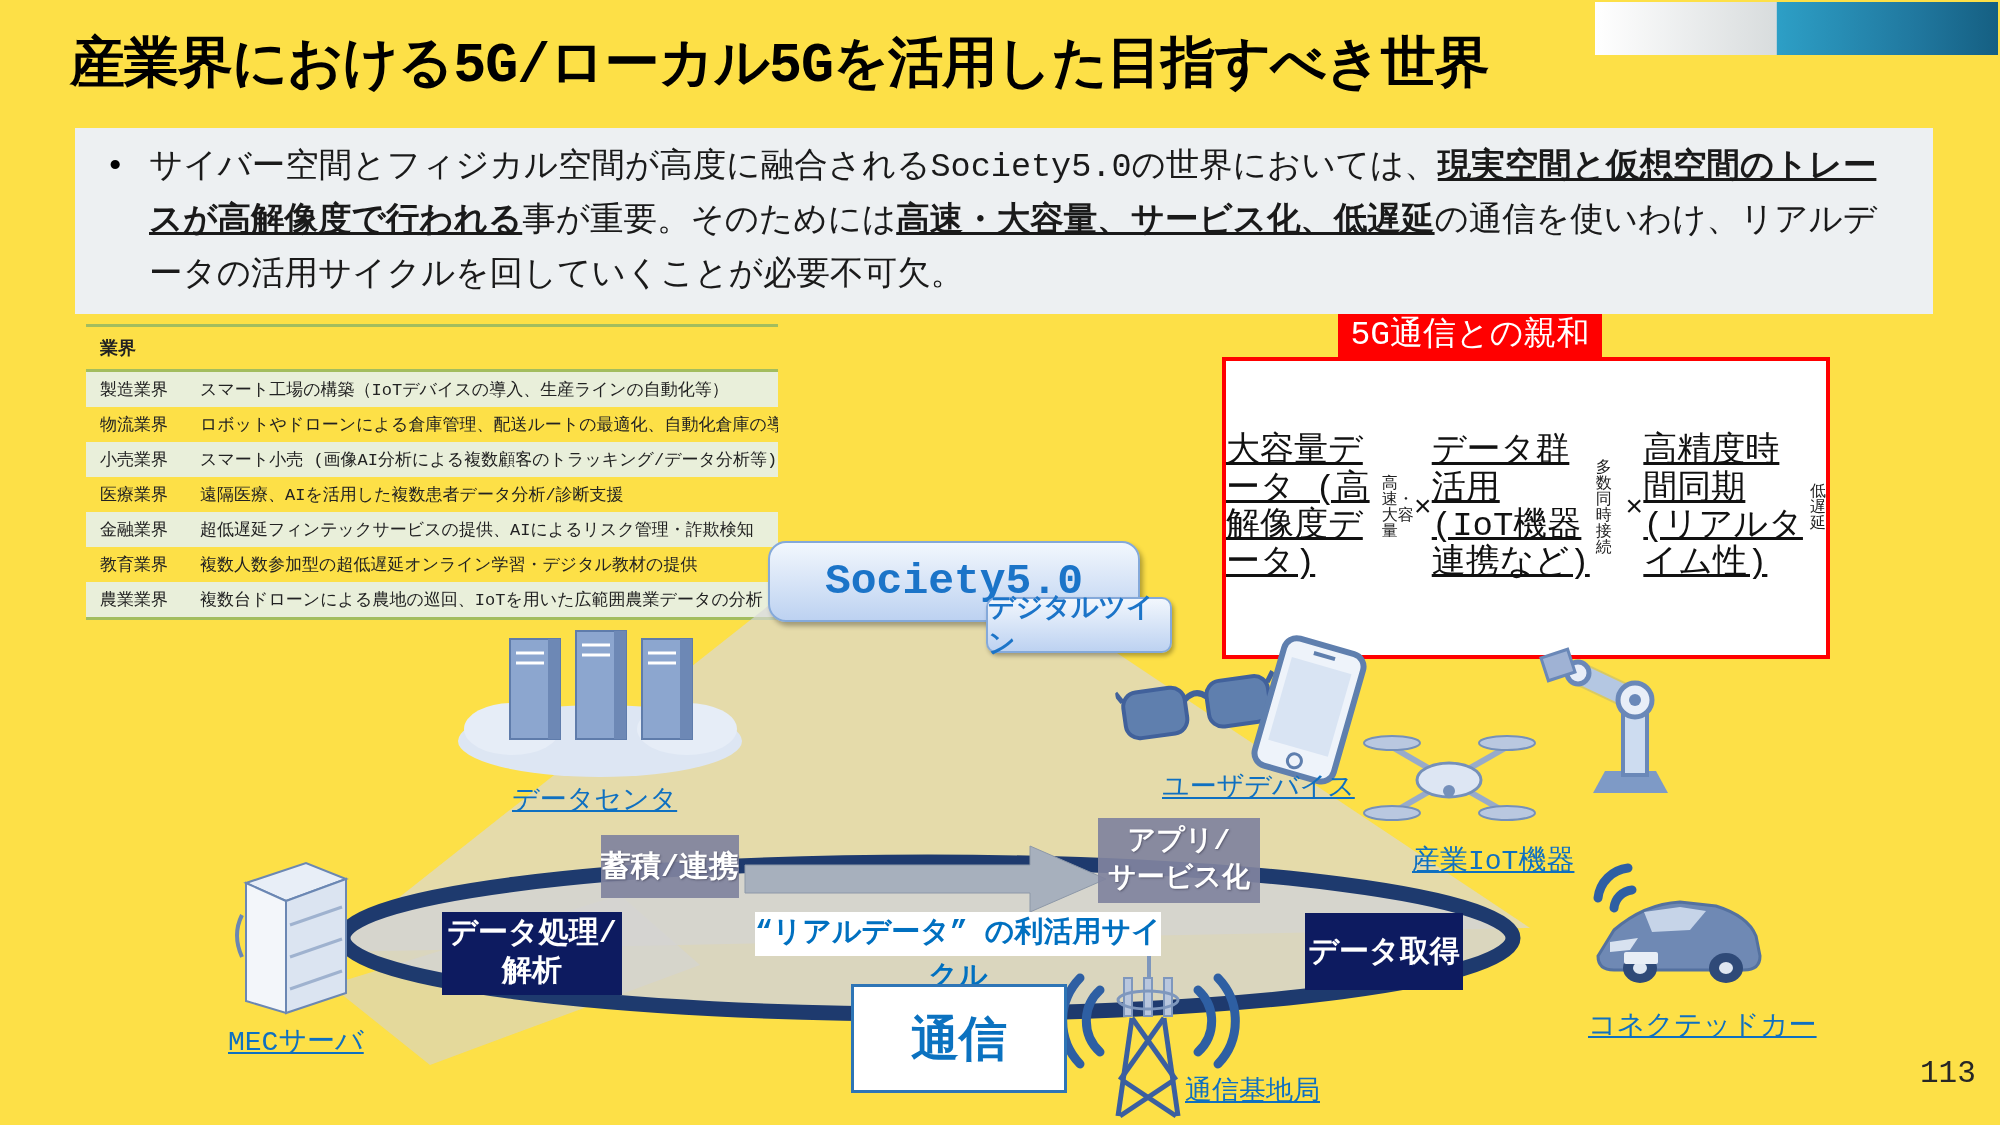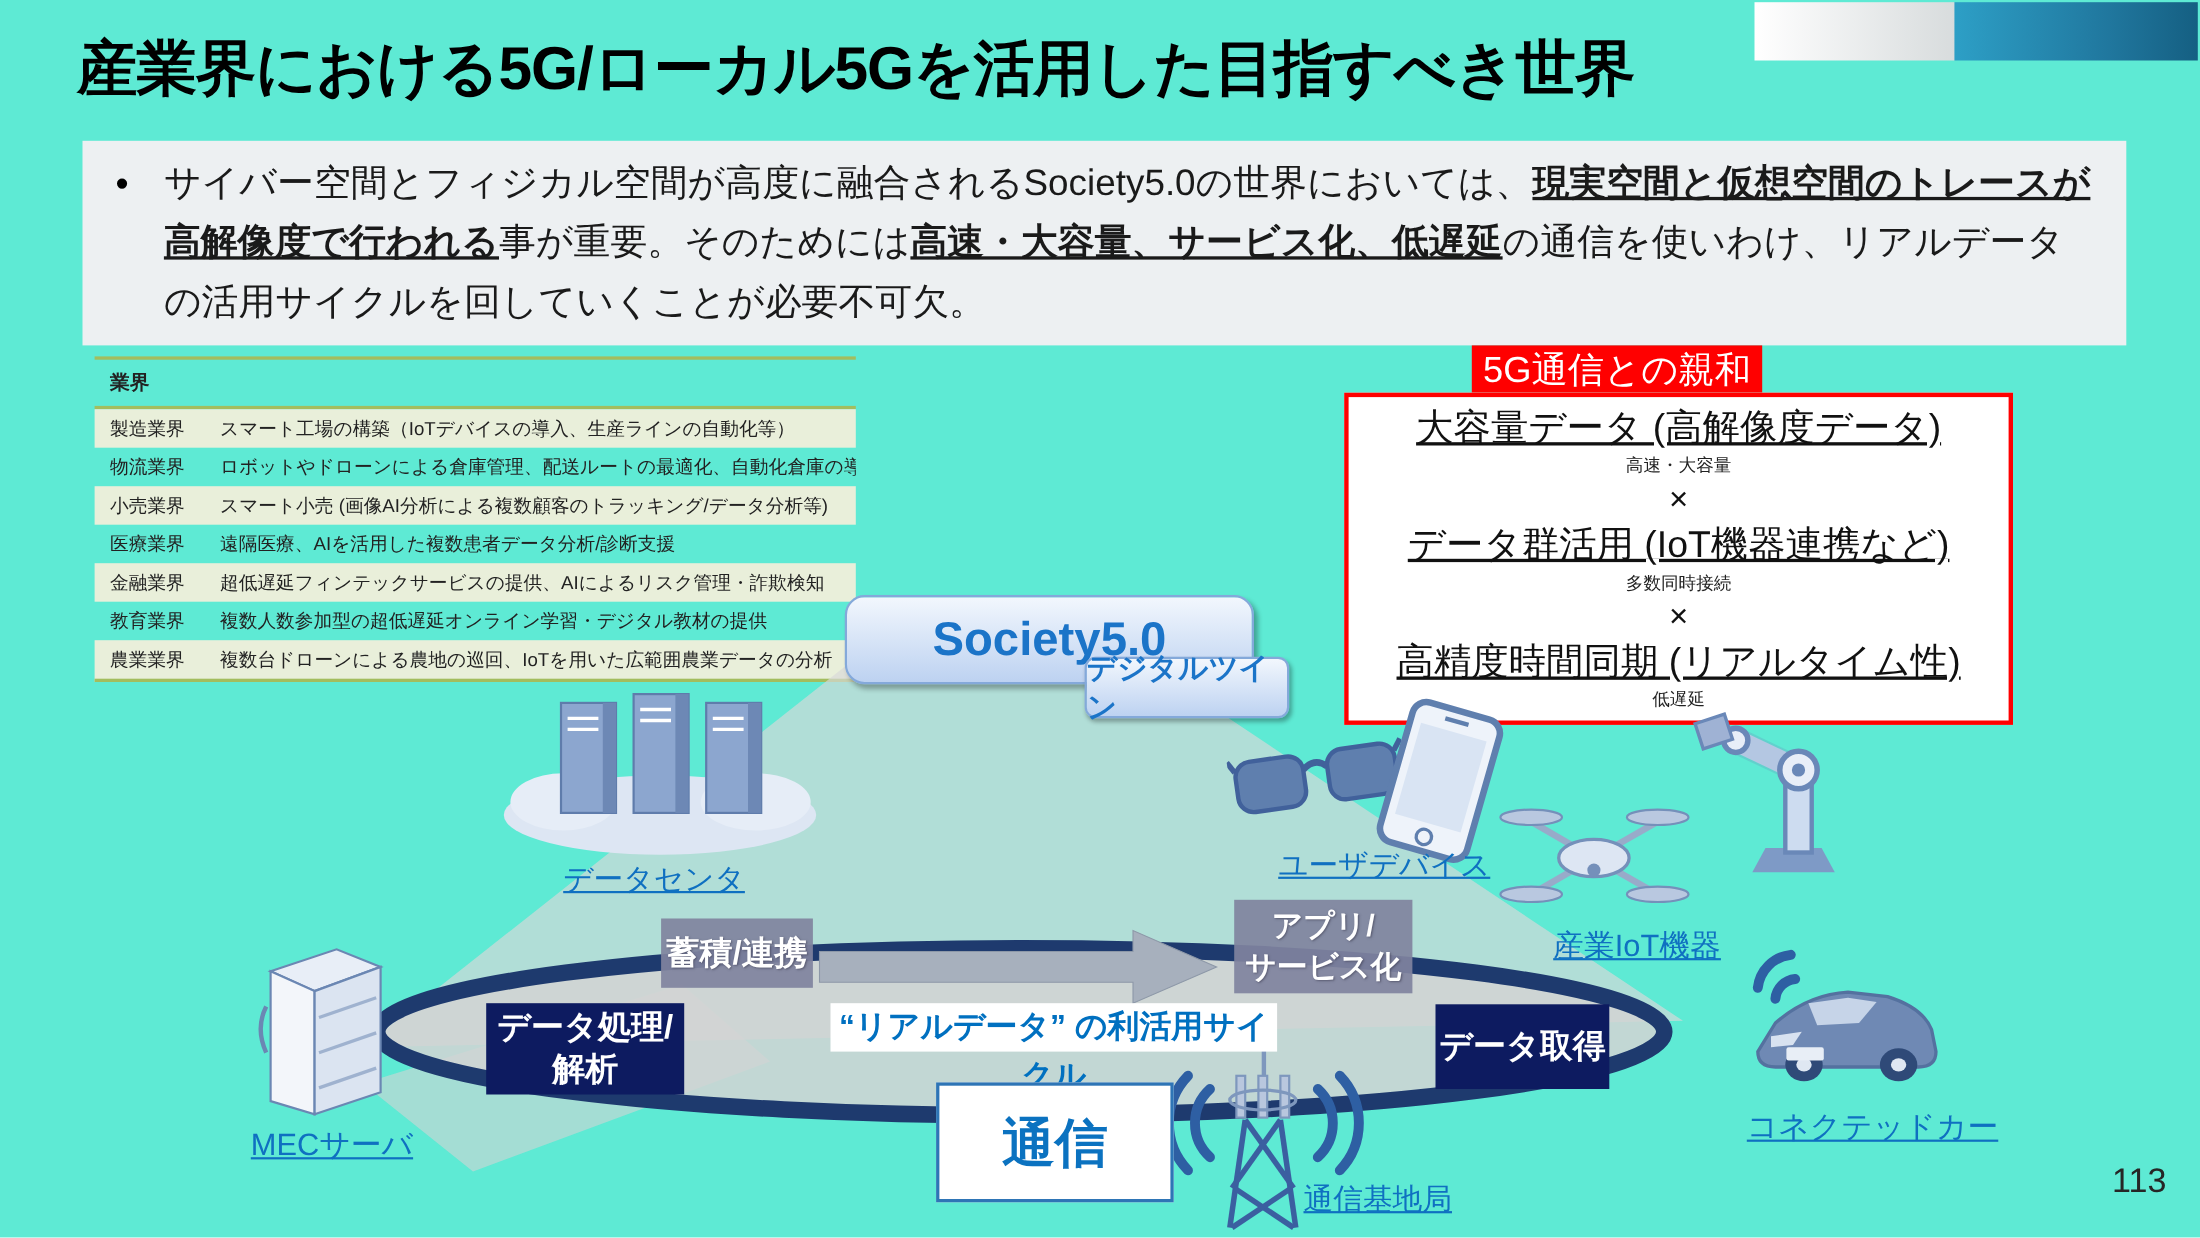--- a/index.html
+++ b/index.html
@@ -1,17 +1,17 @@
 <!DOCTYPE html>
 <html><head>
 <meta charset="utf-8">
 <style>
   html,body{margin:0;padding:0;background:#fff;}
-  .slide{position:relative;width:2000px;height:1125px;background:#5eead4;overflow:hidden;
-         font-family:Liberation Sans, sans-serif;}
+  .slide{position:relative;width:2000px;height:1125px;background:#fde047;overflow:hidden;
+         font-family:Liberation Mono, monospace;}
   .abs{position:absolute;}
 
   
   .top-bar{left:1595px;top:2px;width:403px;height:53px;
     background:linear-gradient(to right,#ffffff 0%,#d8dcdd 45%,#2d9fc6 45.2%,#20779e 80%,#155f82 100%);}
 
   
   .slide-title{left:70px;top:26px;width:1870px;font-size:55px;font-weight:900;color:#000;
     letter-spacing:-1px;white-space:nowrap;}
 
@@ -29,42 +29,42 @@
   .t-row:nth-child(odd){background:#e9efda;}
   .t-row:last-child{border-bottom:3px solid #a3bd5e;}
   .c1{flex:0 0 100px;padding-left:14px;}
   .c2{flex:1;padding-right:4px;white-space:nowrap;overflow:hidden;}
   .t-head .c2{white-space:normal;}
 
   
   .aff-title{left:1338px;top:314px;width:264px;height:43px;background:#ff0000;color:#fff;
     font-size:33px;text-align:center;line-height:43px;}
   .aff-box{left:1222px;top:357px;width:600px;height:290px;border:4px solid #ff0000;background:#fff;
-    display:flex;flex-direction:column;align-items:center;justify-content:space-evenly;padding:2px 0;}
+    display:flex;flex-direction:row;align-items:center;justify-content:space-evenly;padding:2px 0;}
   .aff-main{font-size:34px;color:#111;text-decoration:underline;line-height:1.1;}
   .aff-sub{font-size:16px;color:#222;line-height:1.0;}
   .aff-x{font-size:30px;color:#111;line-height:1.0;}
 
   
   .diagram-svg{left:0;top:0;width:2000px;height:1125px;z-index:1;pointer-events:none;}
   .icon{z-index:2;}
 
   
   .soc-box{left:768px;top:541px;width:368px;height:77px;border-radius:18px;border:2px solid #84a9da;
     background:linear-gradient(#f2f7fd,#bdd2f1);box-shadow:3px 4px 5px rgba(0,0,0,.3);
     display:flex;align-items:center;justify-content:center;font-size:43px;font-weight:bold;color:#1b74c8;z-index:3;}
   .twin-box{left:986px;top:597px;width:182px;height:52px;border-radius:10px;border:2px solid #84a9da;
     background:linear-gradient(#f2f7fd,#bdd2f1);box-shadow:2px 3px 4px rgba(0,0,0,.3);
     display:flex;align-items:center;justify-content:center;font-size:27px;font-weight:bold;color:#1b74c8;z-index:4;}
 
   
   .gray-box{background:rgba(128,131,158,.92);color:#fff;font-weight:bold;display:flex;flex-direction:column;
     align-items:center;justify-content:center;z-index:3;text-shadow:1px 1px 2px rgba(60,60,80,.6);}
   .accum-box{left:601px;top:835px;width:138px;height:63px;font-size:30px;}
-  .appsvc-box{left:1098px;top:818px;width:162px;height:85px;font-size:28px;line-height:1.3;margin-left:24px;}
+  .appsvc-box{left:1098px;top:818px;width:162px;height:85px;font-size:28px;line-height:1.3;}
   .navy-box{background:#0d1b60;color:#fff;font-weight:bold;display:flex;flex-direction:column;
     align-items:center;justify-content:center;z-index:3;}
   .proc-box{left:442px;top:912px;width:180px;height:83px;font-size:30px;line-height:1.25;}
   .acq-box{left:1305px;top:913px;width:158px;height:77px;font-size:30px;}
   .cycle-caption{left:755px;top:912px;width:406px;height:44px;background:#fff;color:#0070c0;
     font-size:29px;font-weight:bold;text-align:center;line-height:44px;z-index:3;}
   .comm-box{left:851px;top:953px;width:210px;height:103px;background:#fff;border:3px solid #2e75b6;
     display:flex;align-items:center;justify-content:center;font-size:48px;font-weight:900;color:#0b72c0;z-index:3;margin-top:31px;}
 
   

